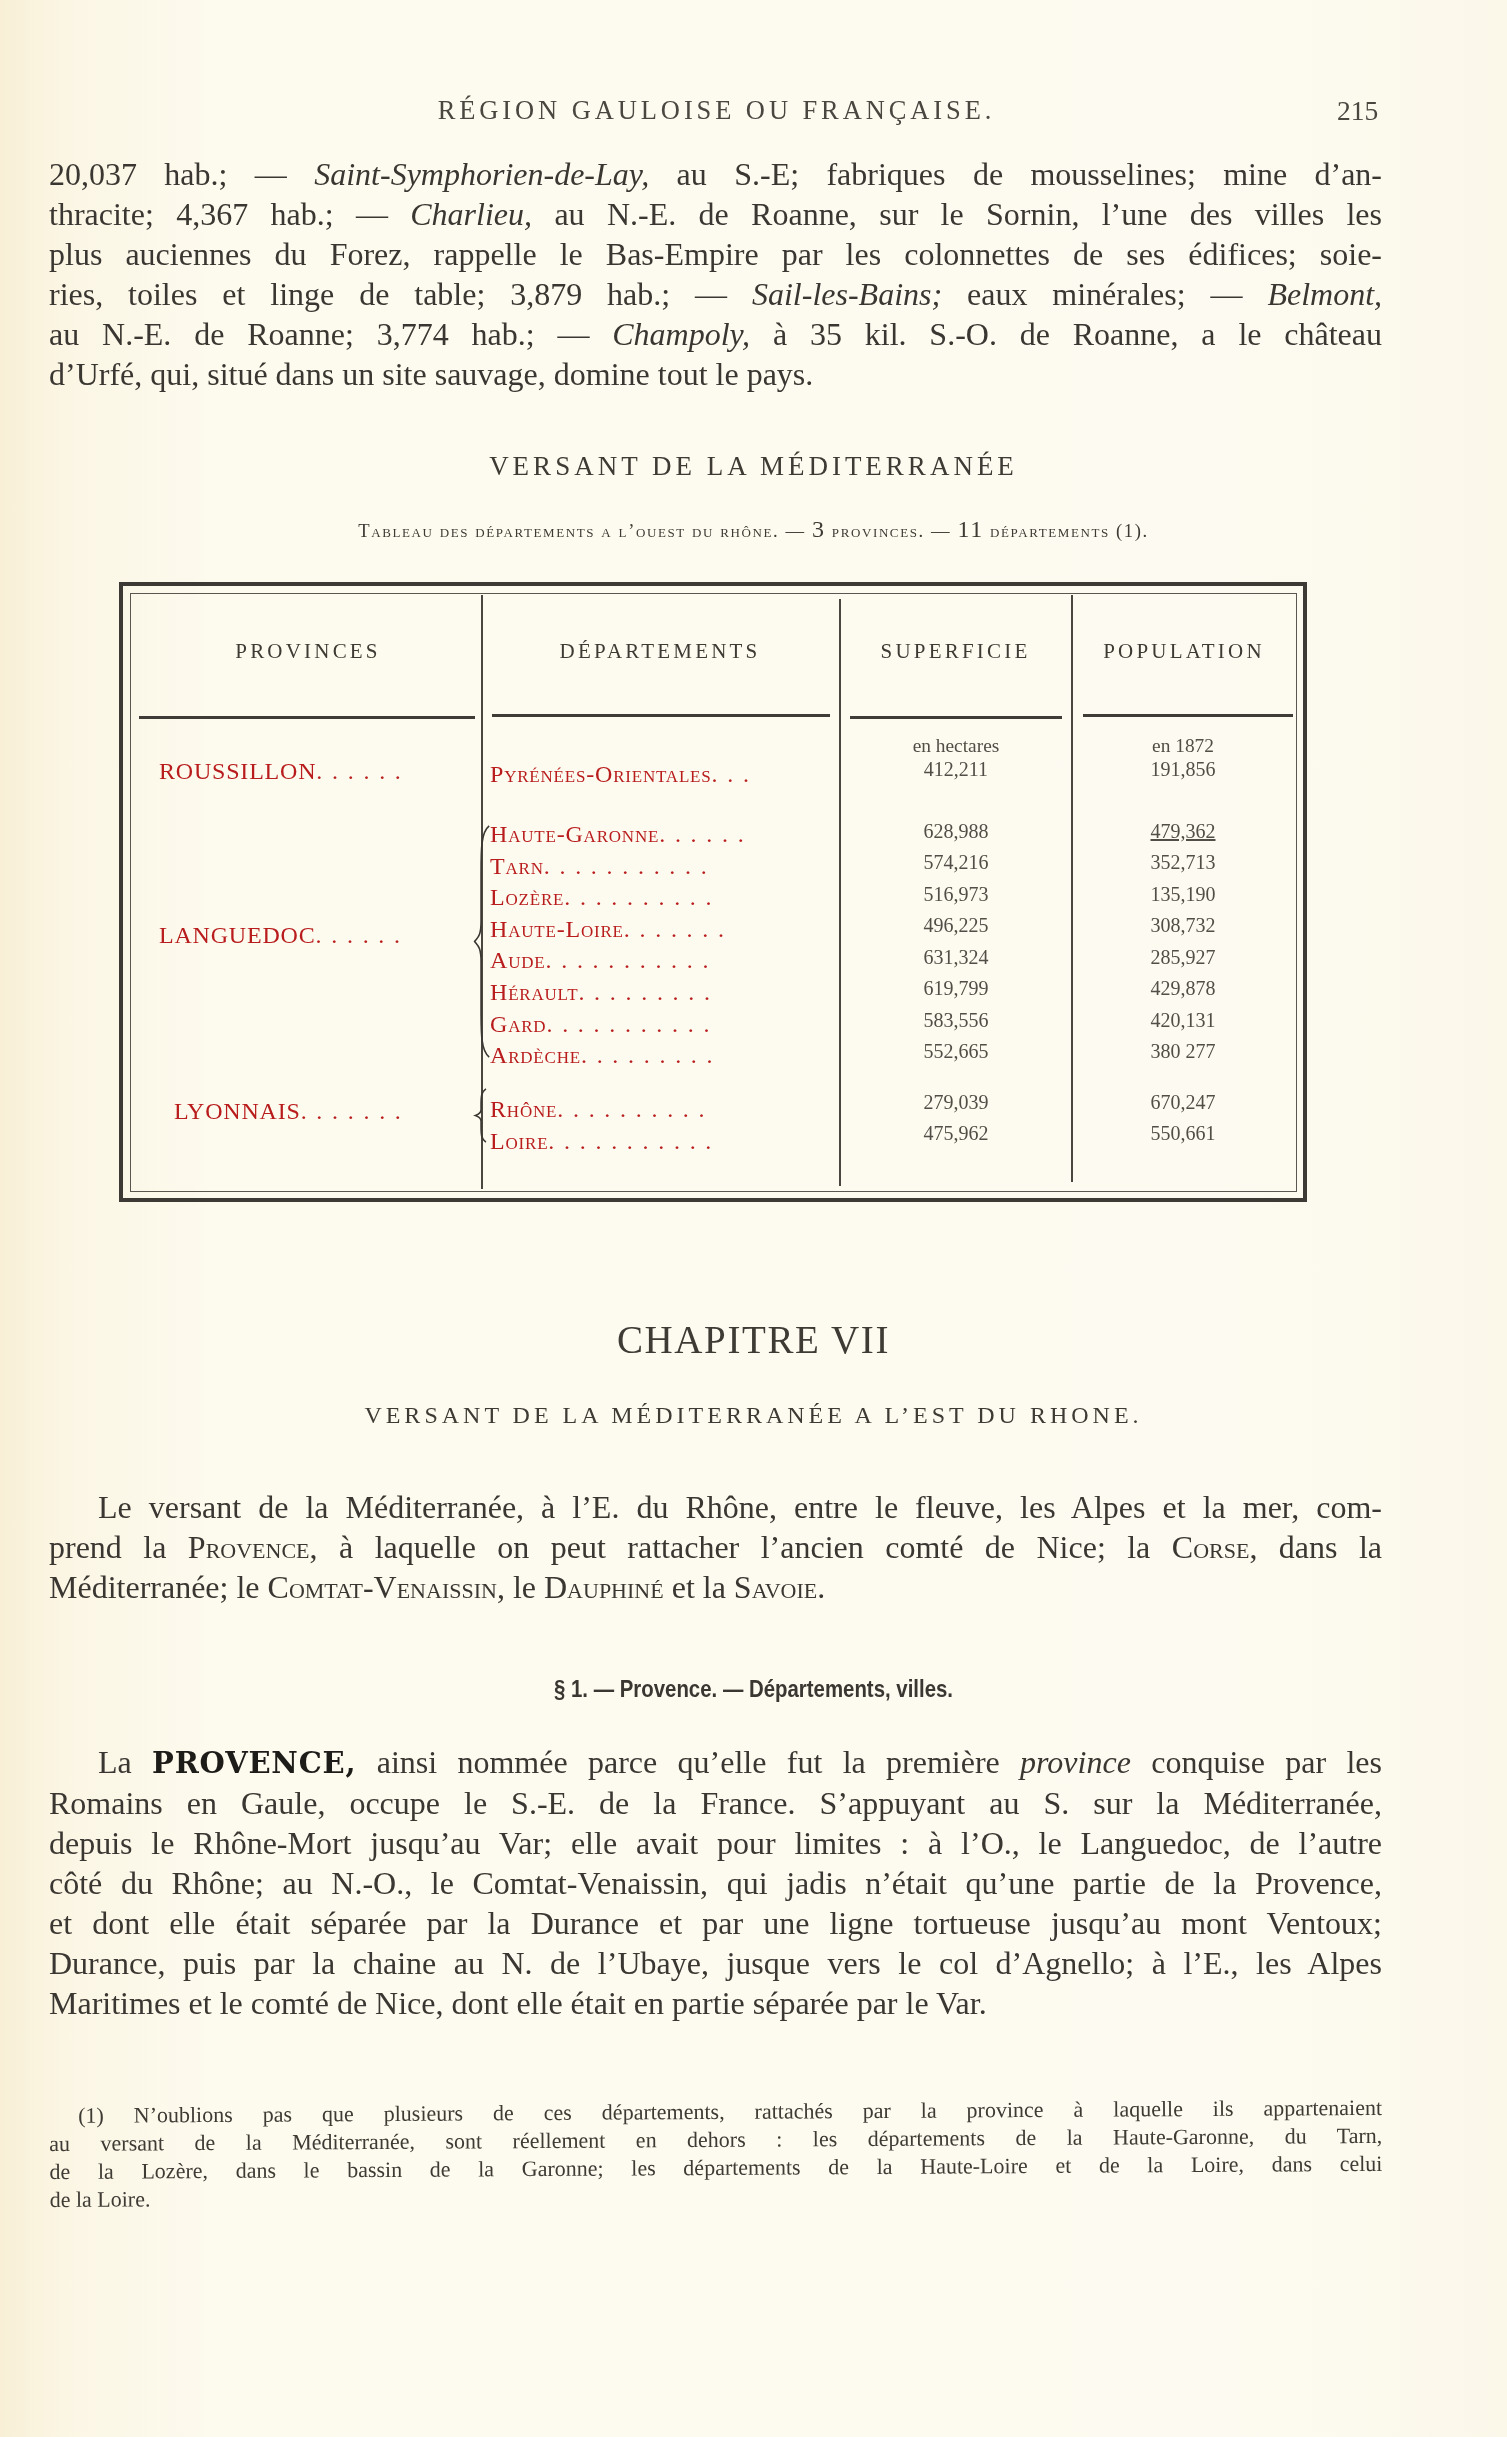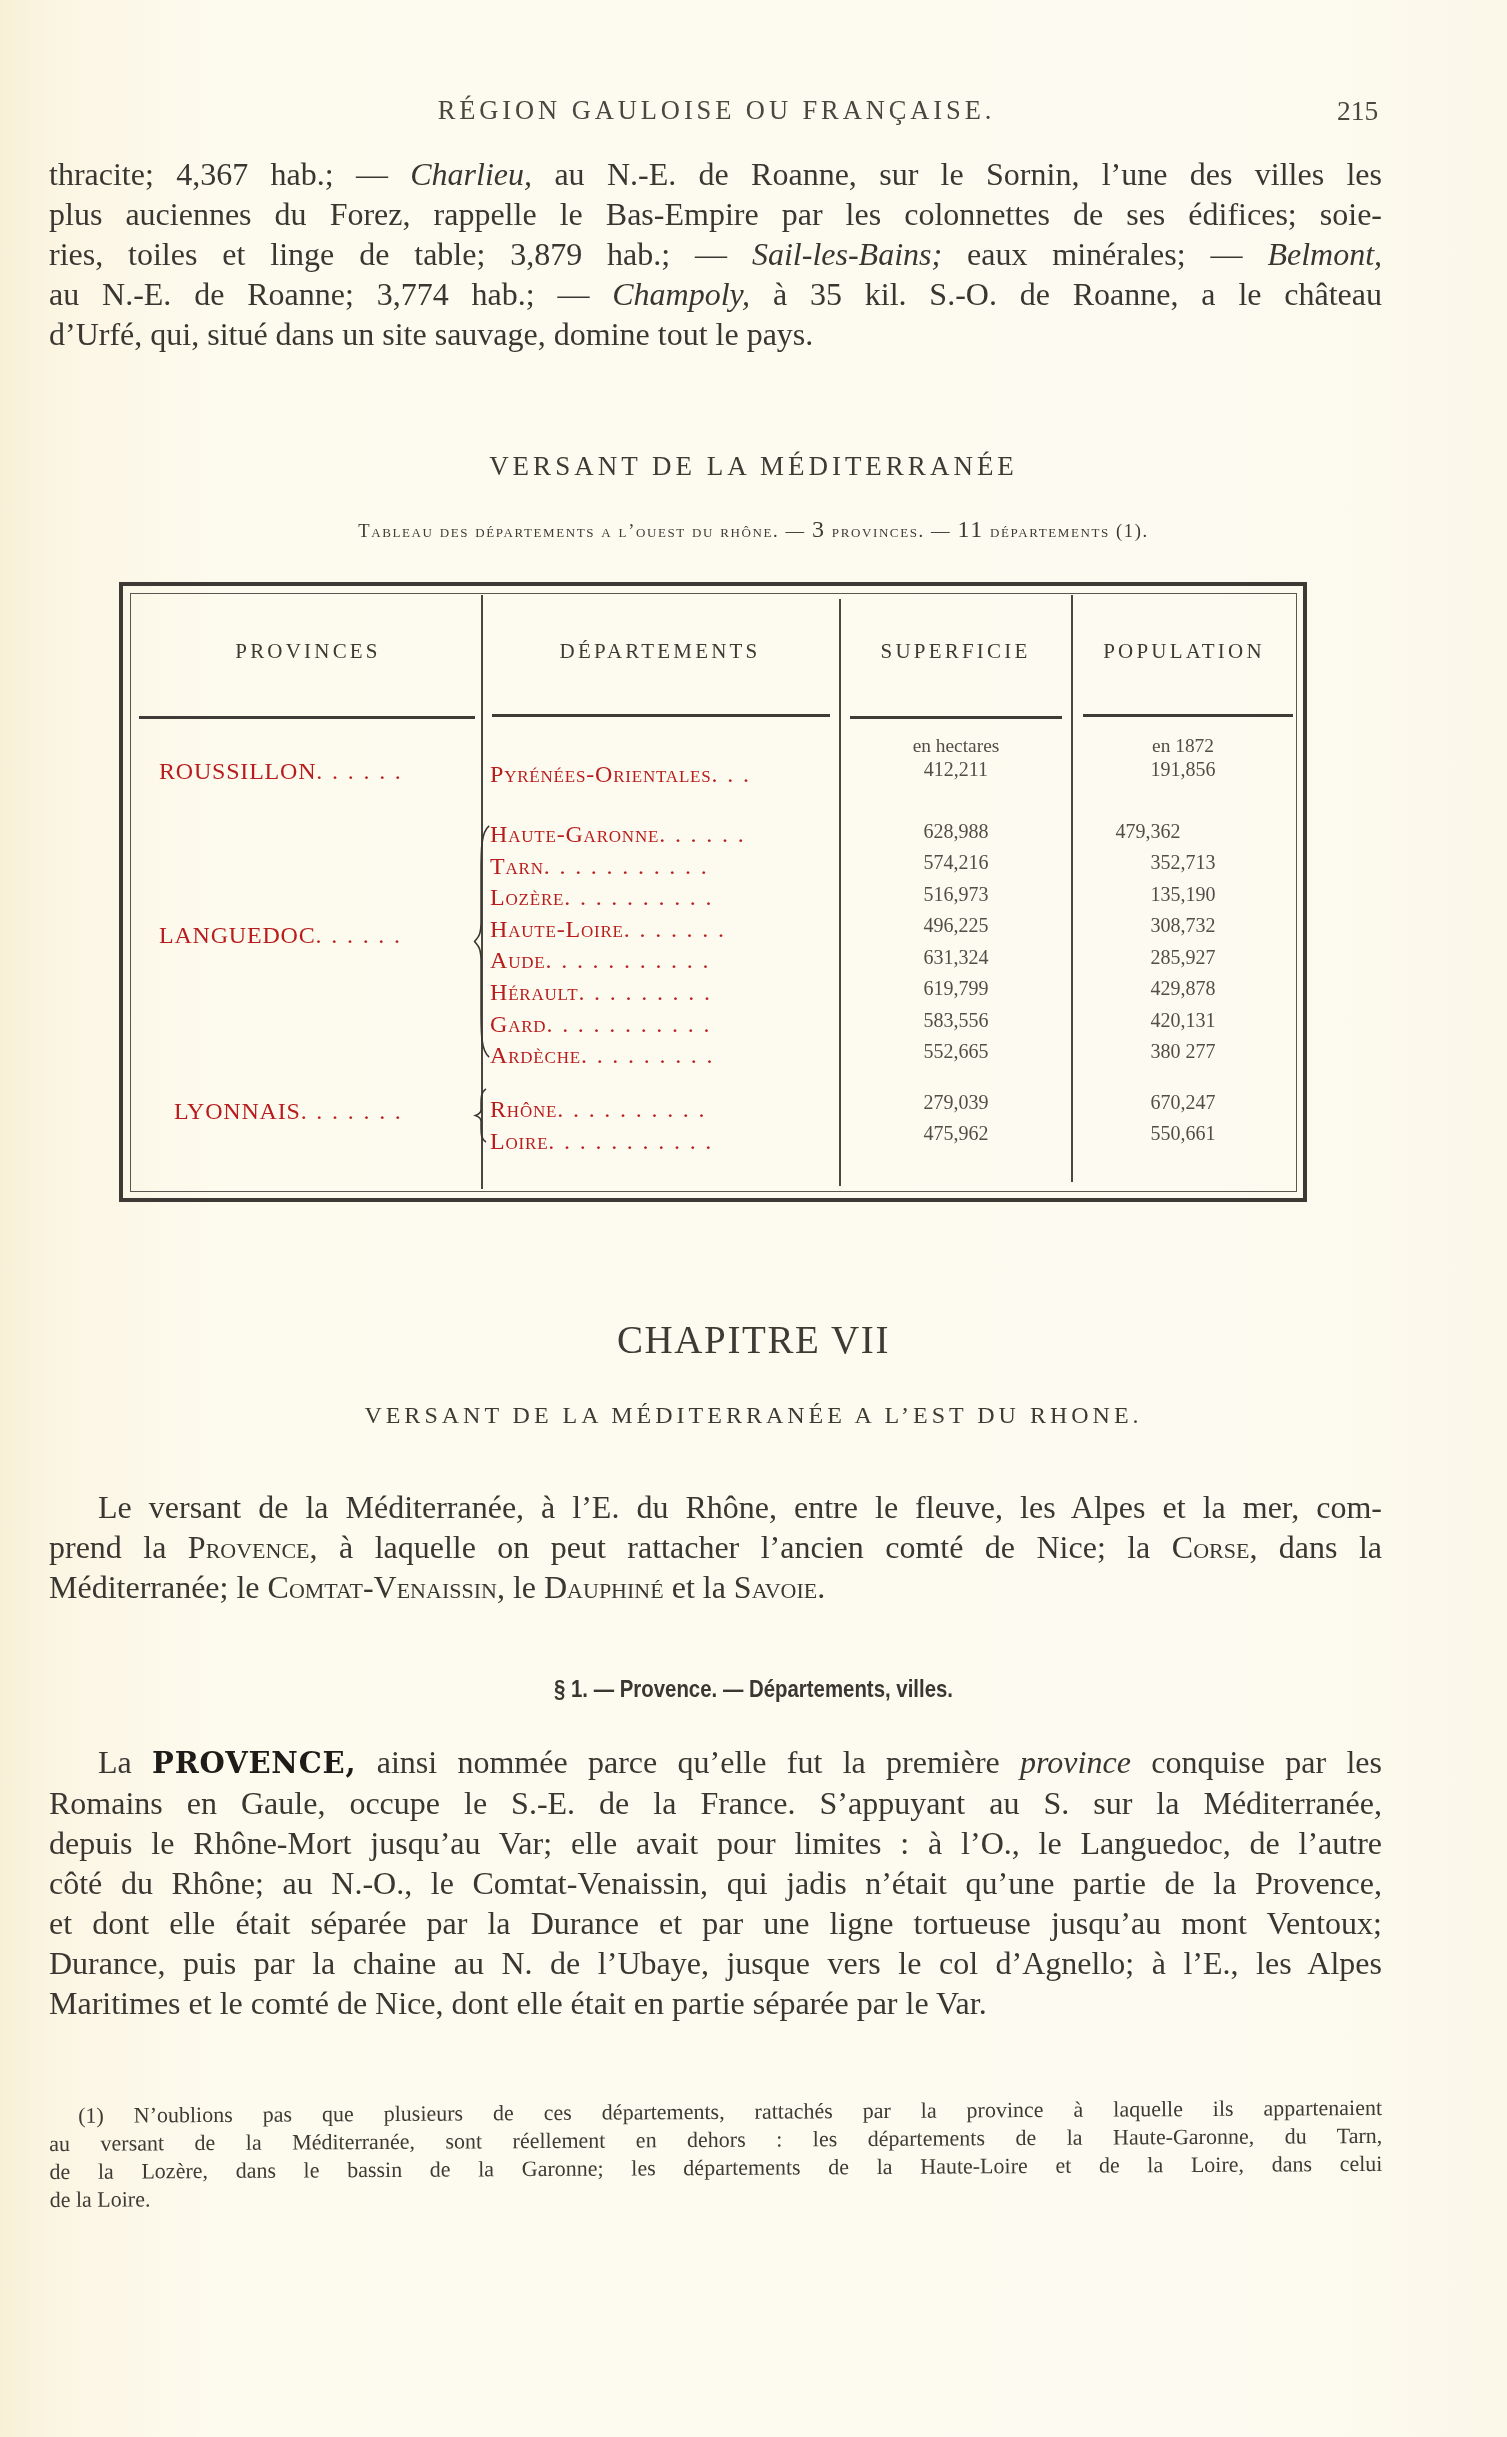--- a/index.html
+++ b/index.html
@@ -77,20 +77,21 @@
 </style>
 </head>
 <body>
 
 <div class="abs running-head">
   <span class="title">RÉGION GAULOISE OU FRANÇAISE.</span>
   <span class="pageno">215</span>
 </div>
 
 <div class="abs para" style="top:154px;">
+  <span class="line"><span>20,037 hab.; — </span><span class="it">Saint-Symphorien-de-Lay,</span><span> au S.-E; fabriques de mousselines; mine d’an-</span></span>
   <span class="line"><span>thracite; 4,367 hab.; — </span><span class="it">Charlieu,</span><span> au N.-E. de Roanne, sur le Sornin, l’une des villes les</span></span>
   <span class="line"><span>plus auciennes du Forez, rappelle le Bas-Empire par les colonnettes de ses édifices; soie-</span></span>
   <span class="line"><span>ries, toiles et linge de table; 3,879 hab.; — </span><span class="it">Sail-les-Bains;</span><span> eaux minérales; — </span><span class="it">Belmont,</span></span>
   <span class="line"><span>au N.-E. de Roanne; 3,774 hab.; — </span><span class="it">Champoly,</span><span> à 35 kil. S.-O. de Roanne, a le château</span></span>
   <span class="line last"><span>d’Urfé, qui, situé dans un site sauvage, domine tout le pays.</span></span>
 </div>
 
 <div class="abs center-title versant-title">VERSANT DE LA MÉDITERRANÉE</div>
 <div class="abs center-title tableau-caption">
   <span>Tableau des départements a l’ouest du rhône. — </span><span class="big">3</span><span> provinces. — </span><span class="big">11</span><span> départements (1).</span>
@@ -129,21 +130,21 @@
     <path d="M16 2 C 10 6, 10 12, 10 22 L 10 28 C 10 32, 6 34, 3 35 C 6 36, 10 38, 10 42 L 10 48 C 10 58, 10 64, 16 68" fill="none" stroke="#3a3631" stroke-width="2"></path>
   </svg>
 
   <div>
     <div class="cell dept" style="left:490px; top:761px;"><span>Pyrénées-Orientales</span><span class="dots">...</span></div>
     <div class="cell num" style="left:851px; top:758px;">412,211</div>
     <div class="cell num" style="left:1078px; top:758px;">191,856</div>
 
     <div class="cell dept" style="left:490px; top:821px;"><span>Haute-Garonne</span><span class="dots">......</span></div>
     <div class="cell num" style="left:851px; top:820px;">628,988</div>
-    <div class="cell num" style="left:1043px; top:820px;">479,362</div>
+    <div class="cell num" style="left:1078px; top:820px;text-decoration:underline;">479,362</div>
 
     <div class="cell dept" style="left:490px; top:853px;"><span>Tarn</span><span class="dots">...........</span></div>
     <div class="cell num" style="left:851px; top:851px;">574,216</div>
     <div class="cell num" style="left:1078px; top:851px;">352,713</div>
 
     <div class="cell dept" style="left:490px; top:884px;"><span>Lozère</span><span class="dots">..........</span></div>
     <div class="cell num" style="left:851px; top:883px;">516,973</div>
     <div class="cell num" style="left:1078px; top:883px;">135,190</div>
 
     <div class="cell dept" style="left:490px; top:916px;"><span>Haute-Loire</span><span class="dots">.......</span></div>

